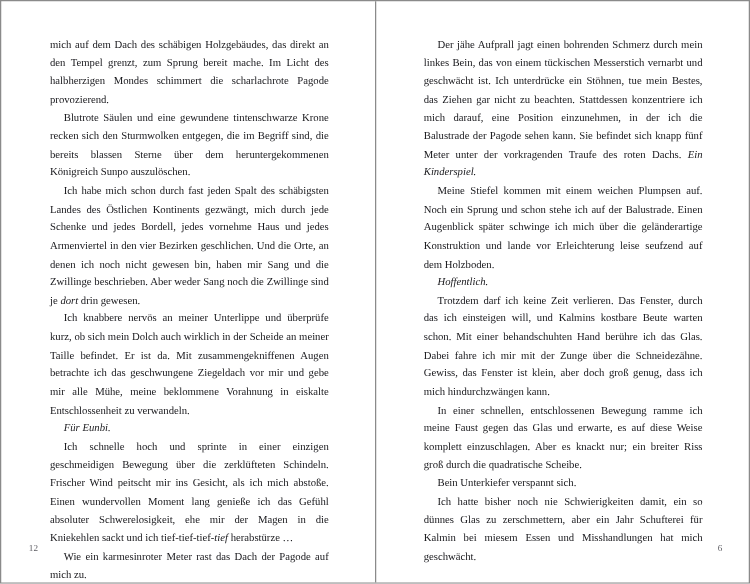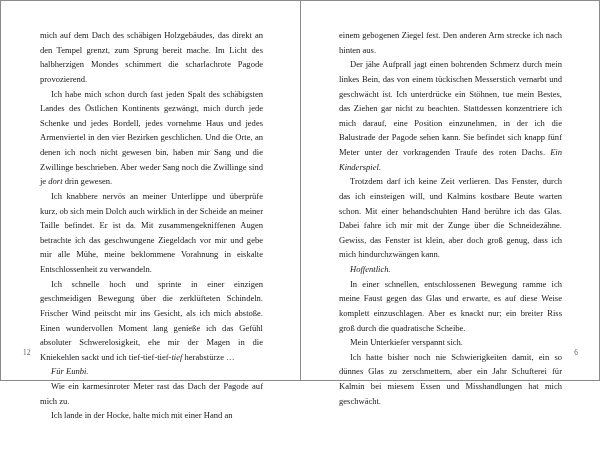--- a/index.html
+++ b/index.html
@@ -11,21 +11,21 @@
   body {
     width: 600px;
     height: 467px;
     overflow: hidden;
     font-family: "Liberation Serif", "DejaVu Serif", serif;
   }
 
   .spread {
     position: relative;
     width: 600px;
-    height: 381px;
+    height: 467px;
     box-sizing: border-box;
     background: #ffffff;
     border-top: 1px solid #8a8a8a;
     border-left: 1px solid #8a8a8a;
     border-right: 1px solid #8a8a8a;
     border-bottom: 1px solid #8a8a8a;
   }
 
   .gutter-line {
     position: absolute;
@@ -79,38 +79,39 @@
   .page-right .folio { right: 22px; }
 </style>
 </head>
 <body>
 
 <div class="spread">
 
   <div class="page page-left">
     <div class="textblock">
         <p class="noindent">mich auf dem Dach des schäbigen Holzgebäudes, das direkt an den Tempel grenzt, zum Sprung bereit mache. Im Licht des halbherzigen Mondes schimmert die scharlachrote Pagode provozierend.</p>
+        <p>Blutrote Säulen und eine gewundene tintenschwarze Krone recken sich den Sturmwolken entgegen, die im Begriff sind, die bereits blassen Sterne über dem heruntergekommenen Königreich Sunpo auszulöschen.</p>
         <p>Ich habe mich schon durch fast jeden Spalt des schäbigsten Landes des Östlichen Kontinents gezwängt, mich durch jede Schenke und jedes Bordell, jedes vornehme Haus und jedes Armenviertel in den vier Bezirken geschlichen. Und die Orte, an denen ich noch nicht gewesen bin, haben mir Sang und die Zwillinge beschrieben. Aber weder Sang noch die Zwillinge sind je <em>dort</em> drin gewesen.</p>
         <p>Ich knabbere nervös an meiner Unterlippe und überprüfe kurz, ob sich mein Dolch auch wirklich in der Scheide an meiner Taille befindet. Er ist da. Mit zusammengekniffenen Augen betrachte ich das geschwungene Ziegeldach vor mir und gebe mir alle Mühe, meine beklommene Vorahnung in eiskalte Entschlossenheit zu verwandeln.</p>
+        <p><em>Für Eunbi.</em></p>
         <p>Ich schnelle hoch und sprinte in einer einzigen geschmeidigen Bewegung über die zerklüfteten Schindeln. Frischer Wind peitscht mir ins Gesicht, als ich mich abstoße. Einen wundervollen Moment lang genieße ich das Gefühl absoluter Schwerelosigkeit, ehe mir der Magen in die Kniekehlen sackt und ich tief-tief-tief-<em>tief</em> herabstürze …</p>
-        <p><em>Für Eunbi.</em></p>
         <p>Wie ein karmesinroter Meter rast das Dach der Pagode auf mich zu.</p>
         <p>Ich lande in der Hocke, halte mich mit einer Hand an</p>
       </div>
     <div class="folio">12</div>
   </div>
 
   <div class="gutter-line"></div>
 
   <div class="page page-right">
     <div class="textblock">
-        <p class="noindent">einem gebogenen Ziegel fest. Den anderen Arm strecke ich nach hinten aus.</p>
         <p>Der jähe Aufprall jagt einen bohrenden Schmerz durch mein linkes Bein, das von einem tückischen Messerstich vernarbt und geschwächt ist. Ich unterdrücke ein Stöhnen, tue mein Bestes, das Ziehen gar nicht zu beachten. Stattdessen konzentriere ich mich darauf, eine Position einzunehmen, in der ich die Balustrade der Pagode sehen kann. Sie befindet sich knapp fünf Meter unter der vorkragenden Traufe des roten Dachs. <em>Ein Kinderspiel.</em></p>
+        <p>Meine Stiefel kommen mit einem weichen Plumpsen auf. Noch ein Sprung und schon stehe ich auf der Balustrade. Einen Augenblick später schwinge ich mich über die geländerartige Konstruktion und lande vor Erleichterung leise seufzend auf dem Holzboden.</p>
+        <p><em>Hoffentlich.</em></p>
         <p>Trotzdem darf ich keine Zeit verlieren. Das Fenster, durch das ich einsteigen will, und Kalmins kostbare Beute warten schon. Mit einer behandschuhten Hand berühre ich das Glas. Dabei fahre ich mir mit der Zunge über die Schneidezähne. Gewiss, das Fenster ist klein, aber doch groß genug, dass ich mich hindurchzwängen kann.</p>
-        <p><em>Hoffentlich.</em></p>
         <p>In einer schnellen, entschlossenen Bewegung ramme ich meine Faust gegen das Glas und erwarte, es auf diese Weise komplett einzuschlagen. Aber es knackt nur; ein breiter Riss groß durch die quadratische Scheibe.</p>
-        <p>Mein Unterkiefer verspannt sich.</p>
+        <p>Bein Unterkiefer verspannt sich.</p>
         <p>Ich hatte bisher noch nie Schwierigkeiten damit, ein so dünnes Glas zu zerschmettern, aber ein Jahr Schufterei für Kalmin bei miesem Essen und Misshandlungen hat mich geschwächt.</p>
       </div>
     <div class="folio">6</div>
   </div>
 
 </div>
 
 </body></html>

